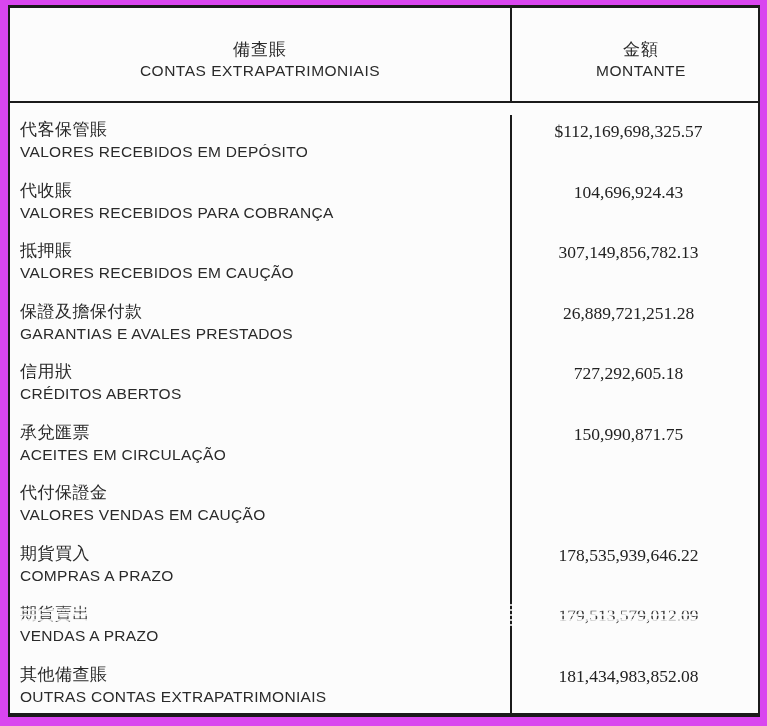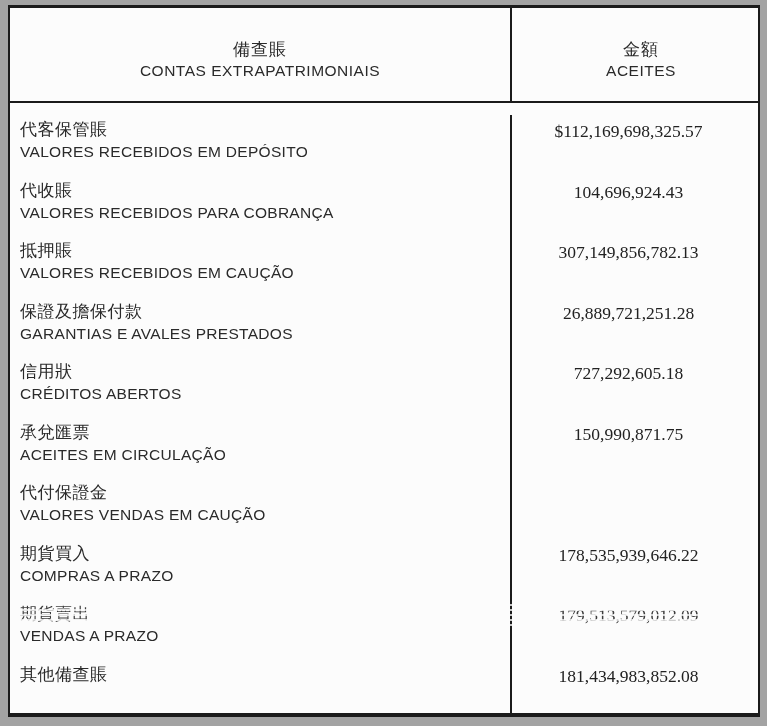--- a/index.html
+++ b/index.html
@@ -3,21 +3,21 @@
 <meta charset="utf-8">
 <style>
   html, body {
     margin: 0;
     padding: 0;
   }
   .sheet {
     position: relative;
     width: 767px;
     height: 726px;
-    background: #a3a3a3;
+    background: #d946ef;
     font-family: "Liberation Sans", sans-serif;
     color: #2a2a2a;
     overflow: hidden;
   }
   .table {
     position: absolute;
     left: 8px;
     top: 5px;
     width: 752px;
     height: 712px;
@@ -122,21 +122,21 @@
 <div class="sheet">
   <div class="table">
 
     <div class="header-row">
       <div class="header-cell label-col">
         <div class="hdr-zh">備查賬</div>
         <div class="hdr-pt">CONTAS EXTRAPATRIMONIAIS</div>
       </div>
       <div class="header-cell amount-col">
         <div class="hdr-zh">金額</div>
-        <div class="hdr-pt">ACEITES</div>
+        <div class="hdr-pt">MONTANTE</div>
       </div>
     </div>
 
     <div class="table-body">
   <div class="row">
     <div class="cell-label">
       <div class="row-zh">代客保管賬</div>
       <div class="row-pt">VALORES RECEBIDOS EM DEPÓSITO</div>
     </div>
     <div class="cell-amount">$112,169,698,325.57</div>
@@ -201,19 +201,20 @@
     <div class="cell-label">
       <div class="row-zh">期貨賣出</div>
       <div class="row-pt">VENDAS A PRAZO</div>
     </div>
     <div class="cell-amount">179,513,579,012.09</div>
   </div>
 
   <div class="row">
     <div class="cell-label">
       <div class="row-zh">其他備查賬</div>
+      <div class="row-pt">OUTRAS CONTAS EXTRAPATRIMONIAIS</div>
     </div>
     <div class="cell-amount">181,434,983,852.08</div>
   </div>
 </div>
 
   </div>
 </div>
 
 </body></html>

